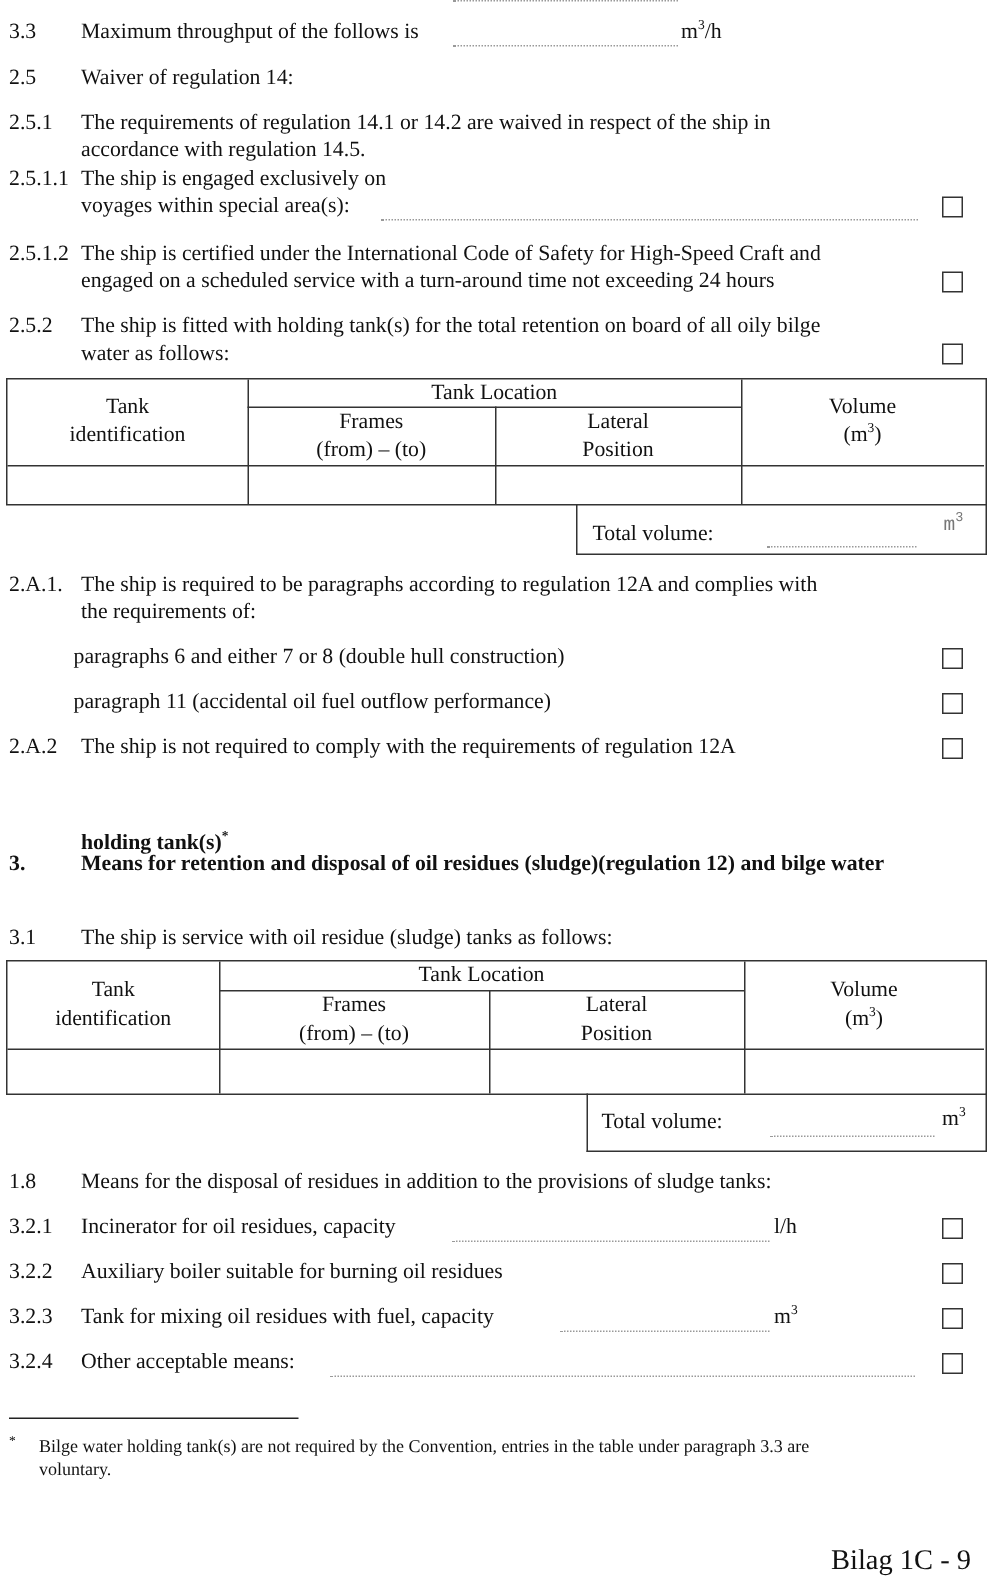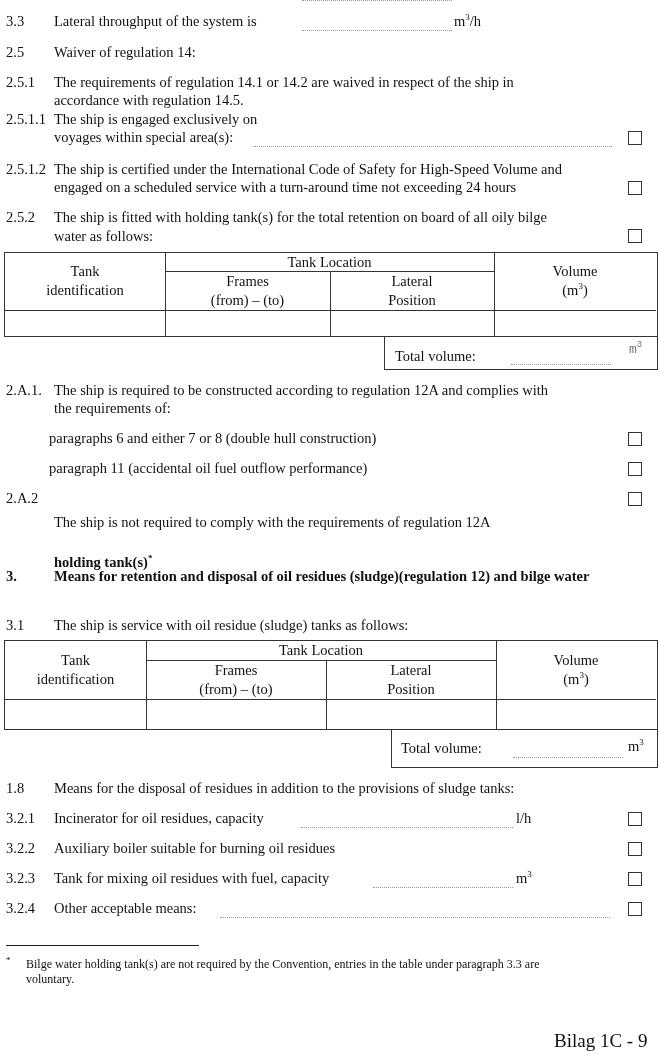--- a/index.html
+++ b/index.html
@@ -18,39 +18,39 @@
   .totbox { position:absolute; border:1.5px solid #333; border-top:none; box-sizing:border-box; }
   .bold { font-weight:bold; }
   .foot { font-size:12px; }
 </style>
 </head>
 <body>
 
 <div class="dots" style="left:302px; top:0px; width:150px;"></div>
 
 <div class="abs num" style="top:13px;">3.3</div>
-<div class="abs txt" style="top:13px;">Lateral throughput of the system is</div>
+<div class="abs txt" style="top:13px;">Maximum throughput of the follows is</div>
 <div class="dots" style="left:302px; top:30px; width:150px;"></div>
 <div class="abs" style="left:454px; top:13px;"><span>m</span><sup>3</sup><span>/h</span></div>
 
 <div class="abs num" style="top:44px;">2.5</div>
 <div class="abs txt" style="top:44px;">Waiver of regulation 14:</div>
 
 <div class="abs num" style="top:74px;">2.5.1</div>
 <div class="abs txt" style="top:74px;">The requirements of regulation 14.1 or 14.2 are waived in respect of the ship in</div>
 <div class="abs txt" style="top:92px;">accordance with regulation 14.5.</div>
 
 <div class="abs num" style="top:111px;">2.5.1.1</div>
 <div class="abs txt" style="top:111px;">The ship is engaged exclusively on</div>
 <div class="abs txt" style="top:129px;">voyages within special area(s):</div>
 <div class="dots" style="left:254px; top:146px; width:358px;"></div>
 <div class="cb" style="top:131px;"></div>
 
 <div class="abs num" style="top:161px;">2.5.1.2</div>
-<div class="abs txt" style="top:161px;">The ship is certified under the International Code of Safety for High-Speed Volume and</div>
+<div class="abs txt" style="top:161px;">The ship is certified under the International Code of Safety for High-Speed Craft and</div>
 <div class="abs txt" style="top:179px;">engaged on a scheduled service with a turn-around time not exceeding 24 hours</div>
 <div class="cb" style="top:181px;"></div>
 
 <div class="abs num" style="top:209px;">2.5.2</div>
 <div class="abs txt" style="top:209px;">The ship is fitted with holding tank(s) for the total retention on board of all oily bilge</div>
 <div class="abs txt" style="top:228px;">water as follows:</div>
 <div class="cb" style="top:229px;"></div>
 
 <div class="tbl" style="top:252px; height:85px;">
   <div class="vline" style="left:160px; top:0; height:83px;"></div>
@@ -80,29 +80,29 @@
   <div style="position:absolute; left:326px; top:58px; width:163px; height:25px;"></div>
   <div style="position:absolute; left:490px; top:58px; width:161px; height:25px;"></div>
 </div>
 <div class="totbox" style="left:384px; top:336px; width:274px; height:34px;">
   <div class="abs" style="left:10px; top:12px;">Total volume:</div>
   <div class="dots" style="left:126px; top:28px; width:100px;"></div>
   <div class="abs" style="left:244px; top:6px; color:#777; font-family:'Liberation Mono', monospace; font-size:13px;"><span>m</span><sup>3</sup></div>
 </div>
 
 <div class="abs num" style="top:382px;">2.A.1.</div>
-<div class="abs txt" style="top:382px;">The ship is required to be constructed according to regulation 12A and complies with</div>
+<div class="abs txt" style="top:382px;">The ship is required to be paragraphs according to regulation 12A and complies with</div>
 <div class="abs txt" style="top:400px;">the requirements of:</div>
 <div class="abs" style="left:49px; top:430px;">paragraphs 6 and either 7 or 8 (double hull construction)</div>
 <div class="cb" style="top:432px;"></div>
 <div class="abs" style="left:49px; top:460px;">paragraph 11 (accidental oil fuel outflow performance)</div>
 <div class="cb" style="top:462px;"></div>
 
 <div class="abs num" style="top:490px;">2.A.2</div>
-<div class="abs txt" style="top:514px;">The ship is not required to comply with the requirements of regulation 12A</div>
+<div class="abs txt" style="top:490px;">The ship is not required to comply with the requirements of regulation 12A</div>
 <div class="cb" style="top:492px;"></div>
 
 <div class="abs num bold" style="top:568px;">3.</div>
 <div class="abs txt bold" style="top:568px;">Means for retention and disposal of oil residues (sludge)(regulation 12) and bilge water</div>
 <div class="abs txt bold" style="top:554px;"><span>holding tank(s)</span><sup>*</sup></div>
 
 <div class="abs num" style="top:617px;">3.1</div>
 <div class="abs txt" style="top:617px;">The ship is service with oil residue (sludge) tanks as follows:</div>
 
 <div class="tbl" style="top:640px; height:90px;">

